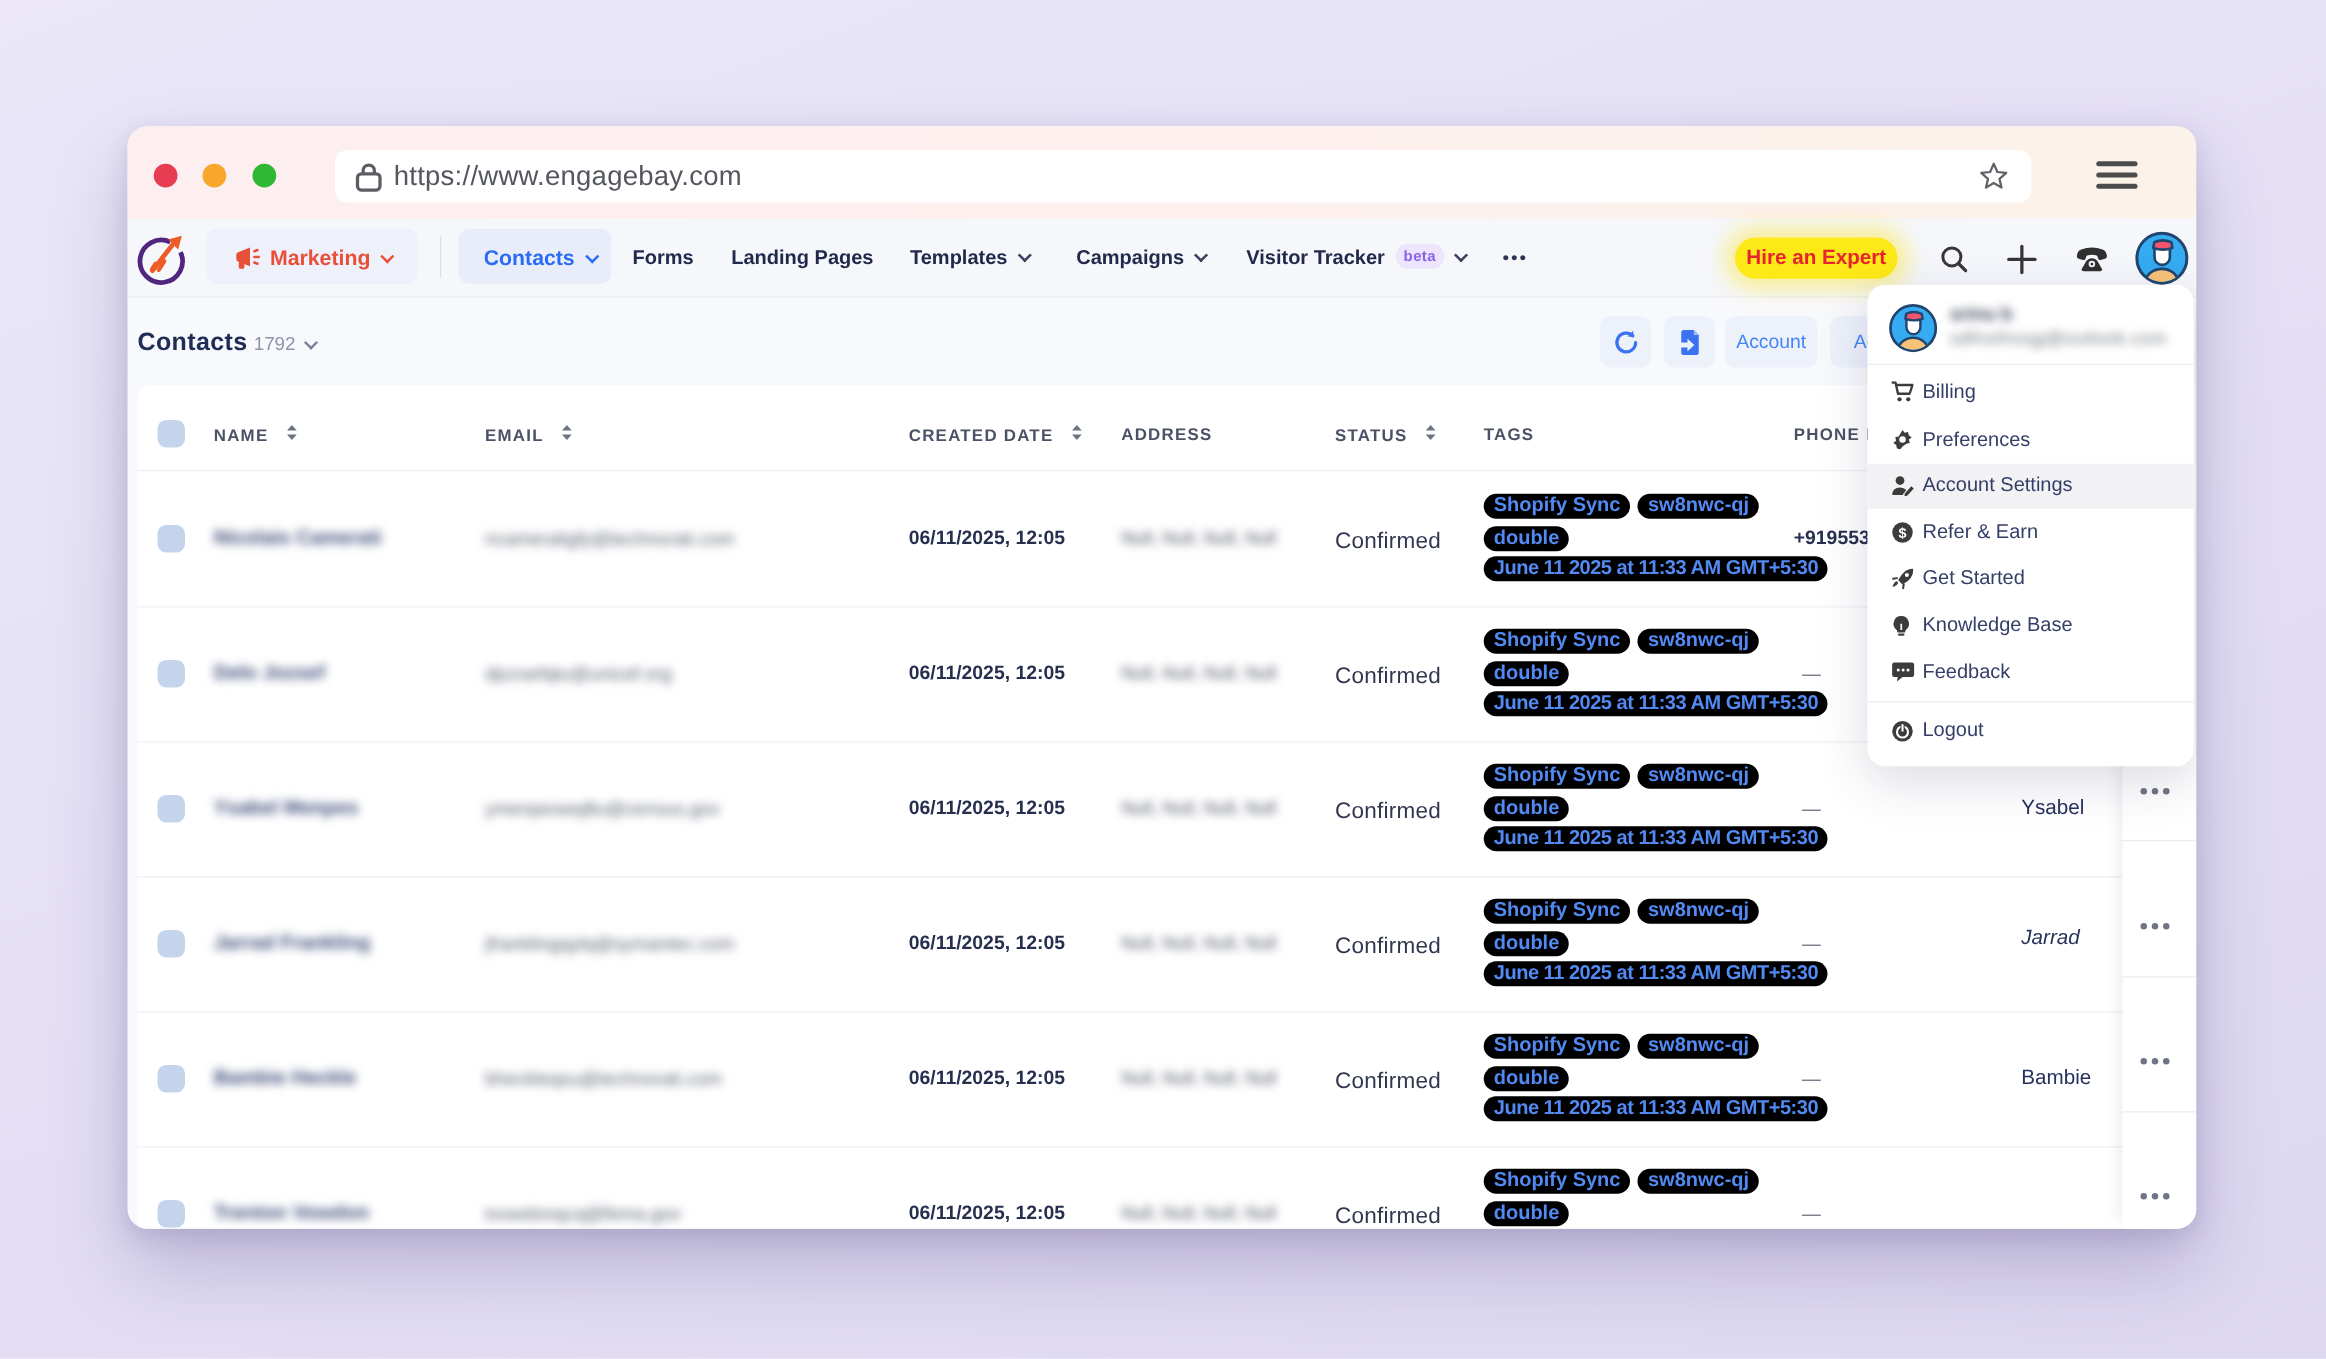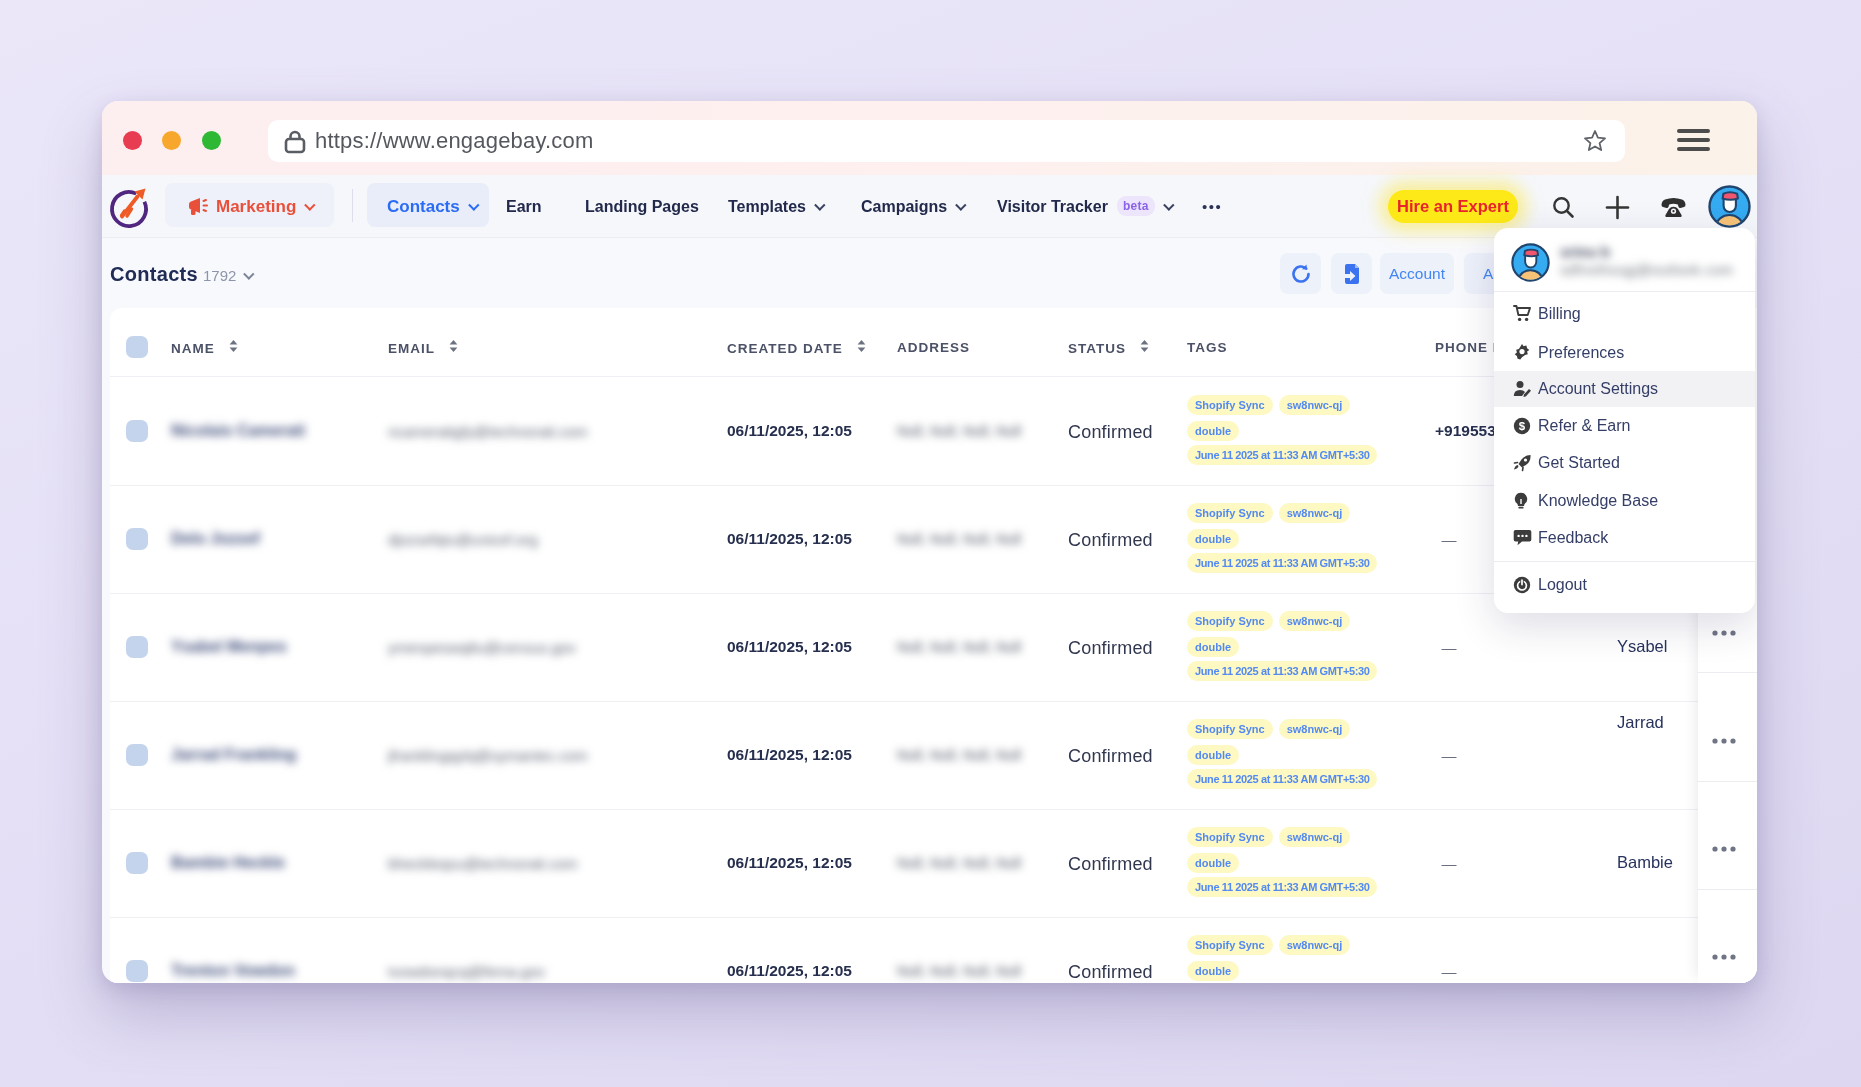--- a/index.html
+++ b/index.html
@@ -48,21 +48,21 @@
   .rowline { position:absolute; left:8px; width:1639px; height:1px; background:#efeff4; }
   .stickyline { position:absolute; left:1595px; width:60px; height:1px; background:#ececf1; z-index:6;}
   .name-b { position:absolute; left:69px; font-size:16px; font-weight:600; color:#3d4b79;
     filter:blur(4px); white-space:nowrap; }
   .email-b { position:absolute; left:286px; font-size:15px; color:#596070; filter:blur(4px); white-space:nowrap;}
   .date { position:absolute; left:625px; font-size:15.5px; font-weight:600; color:#272f4e; white-space:nowrap;}
   .addr-b { position:absolute; left:795px; font-size:14.5px; color:#4b5160; filter:blur(4px); white-space:nowrap;}
   .status { position:absolute; left:966px; font-size:18px; letter-spacing:.2px; color:#31374f; }
   .tagrow { position:absolute; left:1085px; white-space:nowrap; }
   .tjune { font-size:11.5px; letter-spacing:-.38px; }
-  .tag { display:inline-block; background:#fef9c3; color:#5289f2; font-weight:bold; font-size:11px;
+  .tag { display:inline-block; background:#000000; color:#5289f2; font-weight:bold; font-size:16px;
     height:20px; line-height:20px; border-radius:10px; padding:0 8px; margin-right:6px;}
   .dash { position:absolute; left:1335px; width:24px; text-align:center; font-size:15px; color:#6a7080;}
   .fname { position:absolute; left:1515px; font-size:16.5px; color:#27325d; }
   .sticky { position:absolute; left:1596px; top:207px; width:59px; height:675px; background:#fff; z-index:5;
     box-shadow:-8px 0 12px -6px rgba(50,50,90,.10); }
   .dots3 { position:absolute; left:1609px; z-index:6;}
   
   .menu { position:absolute; left:1392px; top:127px; width:261px; height:385px; background:#fff;
     border-radius:14px; box-shadow:0 12px 40px rgba(40,40,90,.16); z-index:20; }
   .mi-text { position:absolute; left:1436px; font-size:16px; color:#343e66; font-weight:500; z-index:21;}
@@ -108,21 +108,21 @@
       <path d="M2 8 q0 -2 2 -2.5 L13 2 v15 L4 13.5 q-2 -.5 -2 -2.5 Z" fill="#e8503a"></path>
       <rect x="4" y="13" width="4.5" height="6" rx="1.5" fill="#e8503a"></rect>
       <g stroke="#e8503a" stroke-width="2" stroke-linecap="round">
         <line x1="16.5" y1="5" x2="19" y2="4"></line>
         <line x1="16.5" y1="9.5" x2="20" y2="9.5"></line>
         <line x1="16.5" y1="14" x2="19" y2="15"></line>
       </g>
     </svg>
     <div class="navitem" style="left:114px; color:#e8503a; font-size:17px;">Marketing<span class="chev"></span></div>
     <div class="navitem" style="left:285px; color:#2b6cf5; font-size:17px;">Contacts<span class="chev"></span></div>
-    <div class="navitem" style="left:404px;">Earn</div>
+    <div class="navitem" style="left:404px;">Forms</div>
     <div class="navitem" style="left:483px;">Landing Pages</div>
     <div class="navitem" style="left:626px;">Templates<span class="chev" style="color:#3a4161;"></span></div>
     <div class="navitem" style="left:759px;">Campaigns<span class="chev" style="color:#3a4161;"></span></div>
     <div class="navitem" style="left:895px;">Visitor Tracker<span class="beta">beta</span><span class="chev" style="color:#3a4161;"></span></div>
     <div class="navitem" style="left:1100px; font-size:15px; letter-spacing:1.5px; color:#2c3356; font-weight:normal;">•••</div>
     <div class="hire">Hire an Expert</div>
     <svg class="abs" style="left:1450px; top:21px;" width="23" height="23" viewBox="0 0 23 23">
       <circle cx="9.5" cy="9.5" r="7.2" fill="none" stroke="#363636" stroke-width="2.4"></circle>
       <line x1="14.8" y1="14.8" x2="20.5" y2="20.5" stroke="#363636" stroke-width="2.6" stroke-linecap="round"></line>
     </svg>
@@ -233,21 +233,21 @@
   <div class="cb" style="top:643px;"></div>
   <div class="name-b" style="top:645px;">Jarrad Frankling</div>
   <div class="email-b" style="top:646px;">jfranklingqylq@symantec.com</div>
   <div class="date" style="top:645px;">06/11/2025, 12:05</div>
   <div class="addr-b" style="top:646px;">Null, Null, Null, Null</div>
   <div class="status" style="top:645px;">Confirmed</div>
   <div class="tagrow" style="top:618px;"><span class="tag">Shopify Sync</span><span class="tag">sw8nwc-qj</span></div>
   <div class="tagrow" style="top:644px;"><span class="tag">double</span></div>
   <div class="tagrow" style="top:668px;"><span class="tag tjune">June 11 2025 at 11:33 AM GMT+5:30</span></div>
   <div class="dash" style="top:646px;">—</div>
-  <div class="fname" style="top:612px;">Jarrad</div>
+  <div class="fname" style="top:640px;font-style:italic;">Jarrad</div>
 
   <div class="cb" style="top:751px;"></div>
   <div class="name-b" style="top:753px;">Bambie Heckle</div>
   <div class="email-b" style="top:754px;">bheckleqsu@technorati.com</div>
   <div class="date" style="top:753px;">06/11/2025, 12:05</div>
   <div class="addr-b" style="top:754px;">Null, Null, Null, Null</div>
   <div class="status" style="top:753px;">Confirmed</div>
   <div class="tagrow" style="top:726px;"><span class="tag">Shopify Sync</span><span class="tag">sw8nwc-qj</span></div>
   <div class="tagrow" style="top:752px;"><span class="tag">double</span></div>
   <div class="tagrow" style="top:776px;"><span class="tag tjune">June 11 2025 at 11:33 AM GMT+5:30</span></div>

